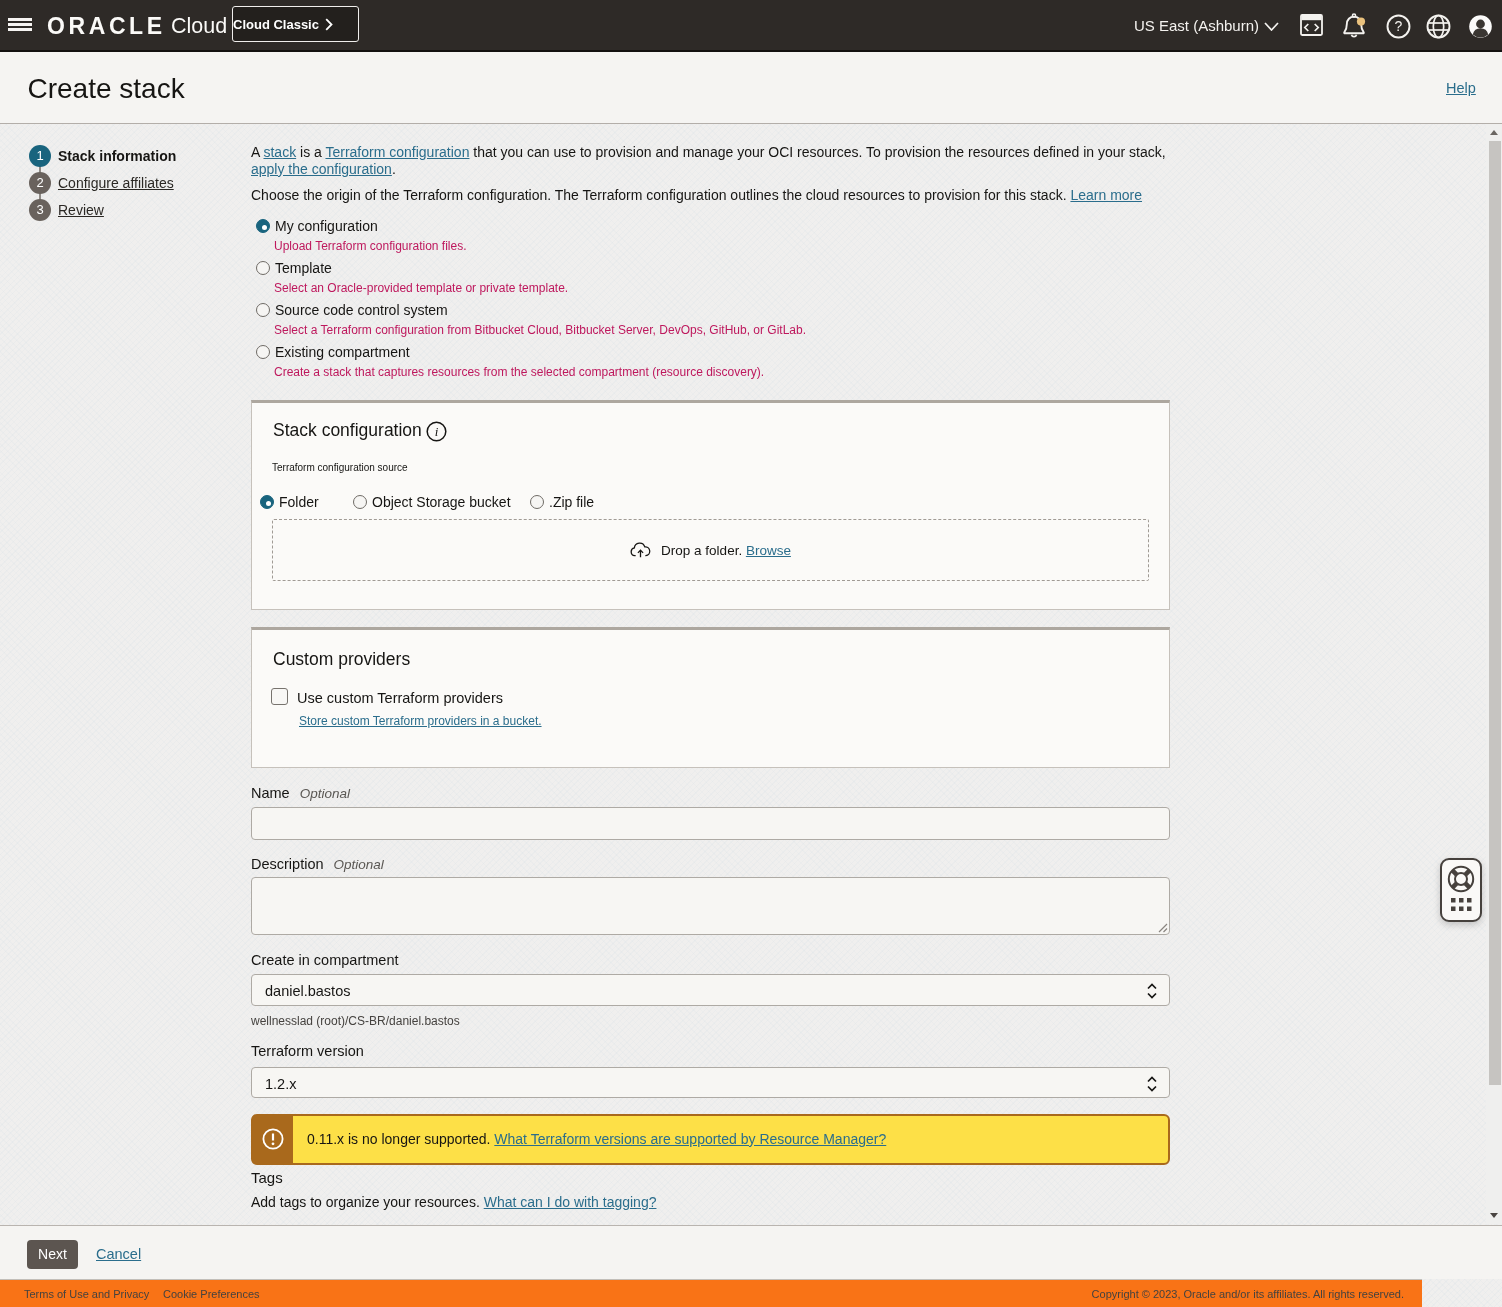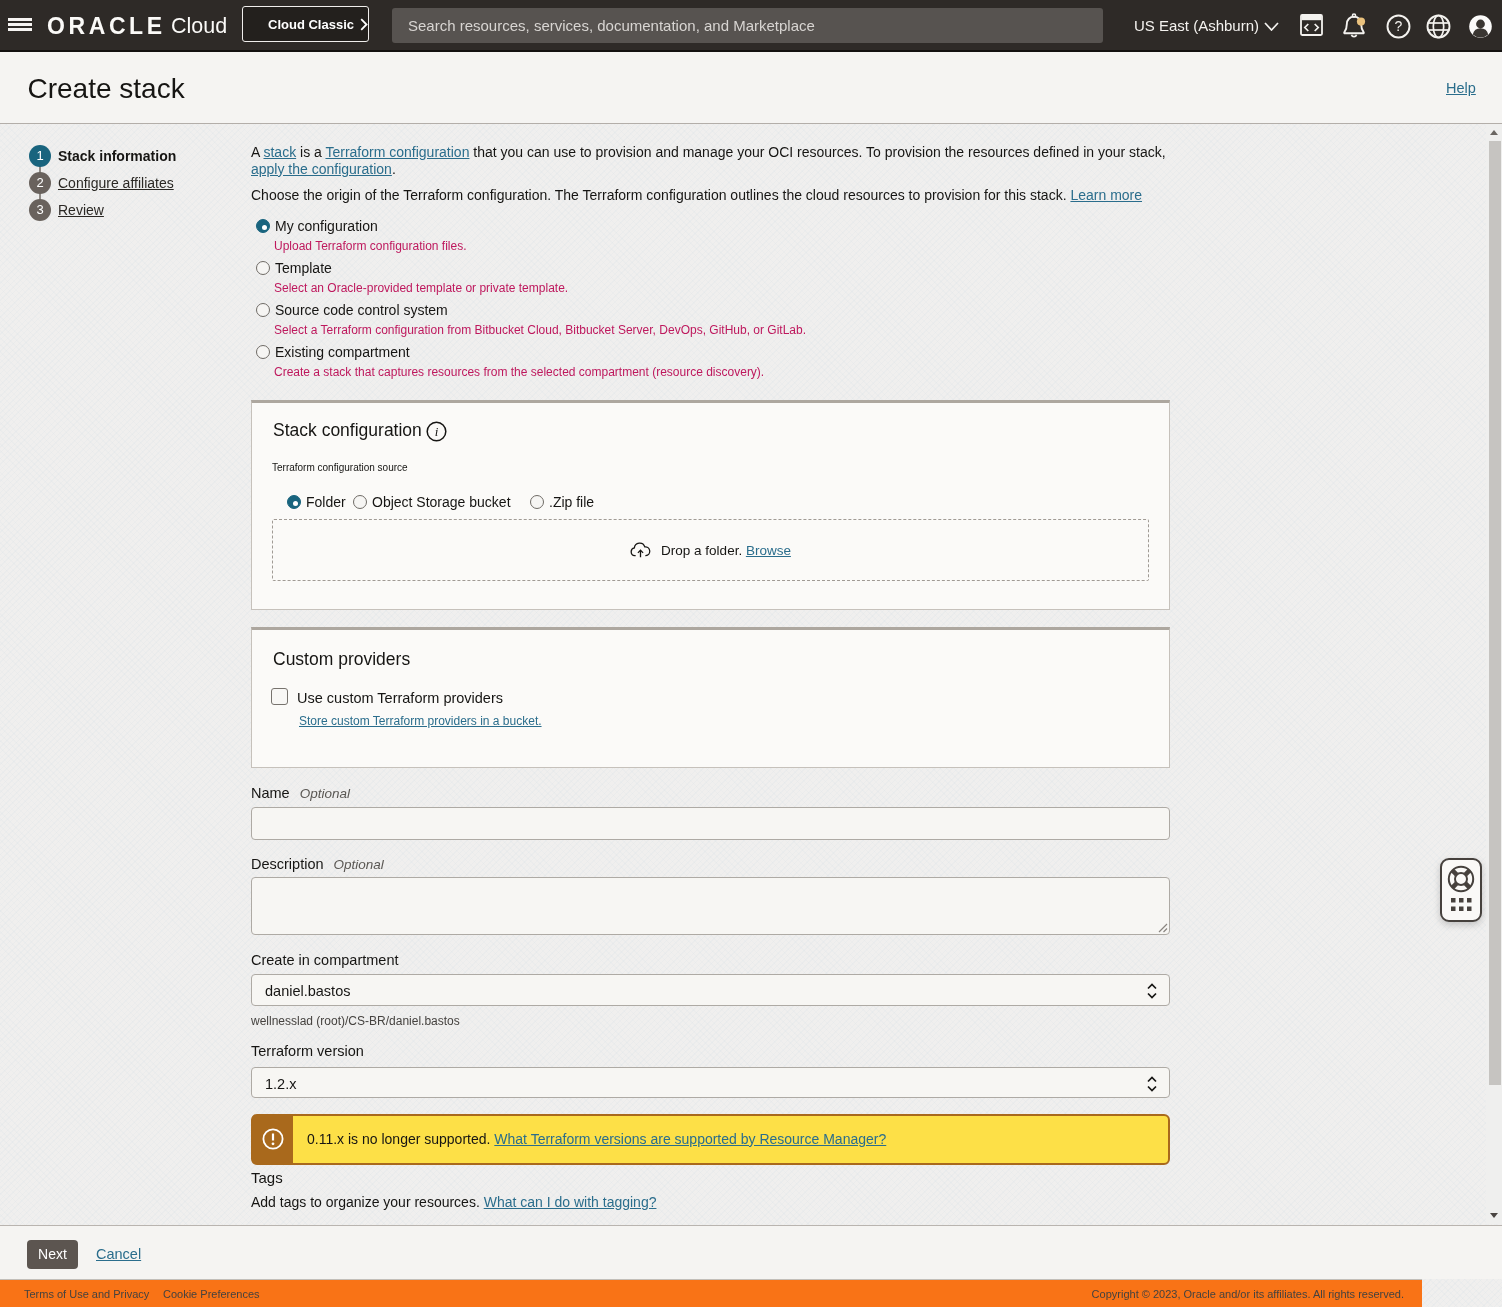--- a/index.html
+++ b/index.html
@@ -4,21 +4,21 @@
 *{margin:0;padding:0;box-sizing:border-box}
 html,body{width:1502px;height:1307px;overflow:hidden}
 body{font-family:"Liberation Sans",sans-serif;background-color:#f0efee;background-image:repeating-linear-gradient(135deg, rgba(198,214,224,0.13) 0 1px, rgba(0,0,0,0) 1px 4px),repeating-linear-gradient(45deg, rgba(198,214,224,0.10) 0 1px, rgba(0,0,0,0) 1px 5px);color:#161513;font-size:14px;position:relative}
 a{color:#2a6d8c;}
 
 .hdr{position:absolute;left:0;top:0;width:1502px;height:52px;background:#2e2a27;border-bottom:2px solid #131110}
 .burger{position:absolute;left:8px;top:18px;width:24px;height:13px}
 .burger span{position:absolute;left:0;width:24px;height:3px;background:#f6f4f2}
 .logo1{position:absolute;left:47px;top:15.5px;font-size:23px;line-height:20px;font-weight:bold;letter-spacing:3.6px;color:#fbfaf8}
 .logo2{position:absolute;left:171px;top:15.5px;font-size:21.5px;line-height:20px;color:#fbfaf8}
-.cc{position:absolute;left:242px;top:6px;width:127px;height:36px;border:1.5px solid #f0eeec;border-radius:3px;background:#23201d;color:#fff;font-size:13px;font-weight:bold;display:flex;align-items:center;justify-content:flex-end;gap:6px}
+.cc{position:absolute;left:232px;top:6px;width:127px;height:36px;border:1.5px solid #f0eeec;border-radius:3px;background:#23201d;color:#fff;font-size:13px;font-weight:bold;display:flex;align-items:center;justify-content:flex-start;gap:6px}
 .search{position:absolute;left:392px;top:8px;width:711px;height:35px;background:#575350;border-radius:3px;color:#d8d5d2;font-size:15px;line-height:35px;padding-left:16px}
 .region{position:absolute;left:1134px;top:17px;font-size:15px;line-height:18px;color:#f4f2ef;white-space:nowrap}
 .hico{position:absolute;top:13px}
 
 .tband{position:absolute;left:0;top:52px;width:1502px;height:72px;background:#f5f4f2;border-bottom:1.5px solid #b3aea9}
 .h1{position:absolute;left:27.5px;top:71.5px;font-size:28px;line-height:33px;color:#161513}
 .helplink{position:absolute;left:1446px;top:80px;font-size:14.5px}
 
 .abar{position:absolute;left:0;top:1224.5px;width:1502px;height:54px;background:#f5f4f2;border-top:1px solid #b9b4af}
 .nextbtn{position:absolute;left:27px;top:14px;width:51px;height:29px;background:#5c5550;border-radius:4px;color:#fff;font-size:14px;text-align:center;line-height:29px}
@@ -55,21 +55,20 @@
   <div class="burger">
       <span style="top:0"></span>
       <span style="top:5px"></span>
       <span style="top:10px"></span>
     </div>
   <div class="logo1">ORACLE</div>
     <div class="logo2">Cloud</div>
   <div class="cc">Cloud Classic <svg width="8" height="13" viewBox="0 0 8 13">
         <path d="M1.2 1.2 L6.5 6.5 L1.2 11.8" fill="none" stroke="#fff" stroke-width="1.8"></path>
       </svg></div>
-  <div class="search">Search resources, services, documentation, and Marketplace</div>
   <div class="region">US East (Ashburn)</div>
   <svg class="hico" style="left:1264px;top:22px" width="15" height="9" viewBox="0 0 15 9">
       <path d="M1 1 L7.5 8 L14 1" fill="none" stroke="#f4f2ef" stroke-width="1.7"></path>
     </svg>
   <svg class="hico" style="left:1300px;top:14px" width="23" height="22" viewBox="0 0 23 22">
       <rect x="1" y="1" width="21" height="20" rx="1.2" fill="none" stroke="#f4f2ef" stroke-width="1.8"></rect>
       <rect x="1.6" y="1.6" width="19.8" height="4.6" fill="#f4f2ef"></rect>
       <path d="M8.3 10 L4.8 13.5 L8.3 17 M14.7 10 L18.2 13.5 L14.7 17" fill="none" stroke="#f4f2ef" stroke-width="1.7"></path>
     </svg>
   <svg class="hico" style="left:1340px;top:12px" width="28" height="28" viewBox="0 0 28 28">
@@ -119,21 +118,21 @@
 <div class="opt" style="top:344px"><span class="rb"></span>Existing compartment</div>
 <div class="sub" style="top:365px">Create a stack that captures resources from the selected compartment (resource discovery).</div>
 
 <div class="panel" style="top:400px;height:210px">
   <div class="ptitle" style="top:17px">Stack configuration</div>
   <svg style="position:absolute;left:174px;top:18px" width="21" height="21" viewBox="0 0 21 21">
       <circle cx="10.5" cy="10.5" r="9.3" fill="none" stroke="#161513" stroke-width="1.5"></circle>
       <text x="10.5" y="15" font-size="13" font-family="Liberation Serif" font-style="italic" fill="#161513" text-anchor="middle">i</text>
     </svg>
   <div style="position:absolute;left:20px;top:59px;font-size:10px">Terraform configuration source</div>
-  <div style="position:absolute;left:35px;top:91px"><span class="rb on"></span>Folder</div>
+  <div style="position:absolute;left:8px;top:91px"><span class="rb on"></span>Folder</div>
   <div style="position:absolute;left:101px;top:91px"><span class="rb"></span>Object Storage bucket</div>
   <div style="position:absolute;left:278px;top:91px"><span class="rb"></span>.Zip file</div>
   <div style="position:absolute;left:20px;top:116px;width:877px;height:62px;border:1px dashed #a09a94;border-radius:2px">
     <div style="position:absolute;left:0;top:0;width:100%;height:100%;display:flex;align-items:center;justify-content:center;gap:10px">
       <svg width="21" height="16" viewBox="0 0 26 19">
           <path d="M7 16.5 H5.8 A4.8 4.8 0 0 1 5.4 7 A6.6 6.6 0 0 1 18.3 5.6 A5.4 5.4 0 0 1 19.6 16.5 H19" fill="none" stroke="#161513" stroke-width="1.6"></path>
           <path d="M13 18.5 V10 M9.8 13 L13 9.6 L16.2 13" fill="none" stroke="#161513" stroke-width="1.6"></path>
         </svg>
       <span style="font-size:13.5px">Drop a folder. <a href="#">Browse</a></span>
     </div>

